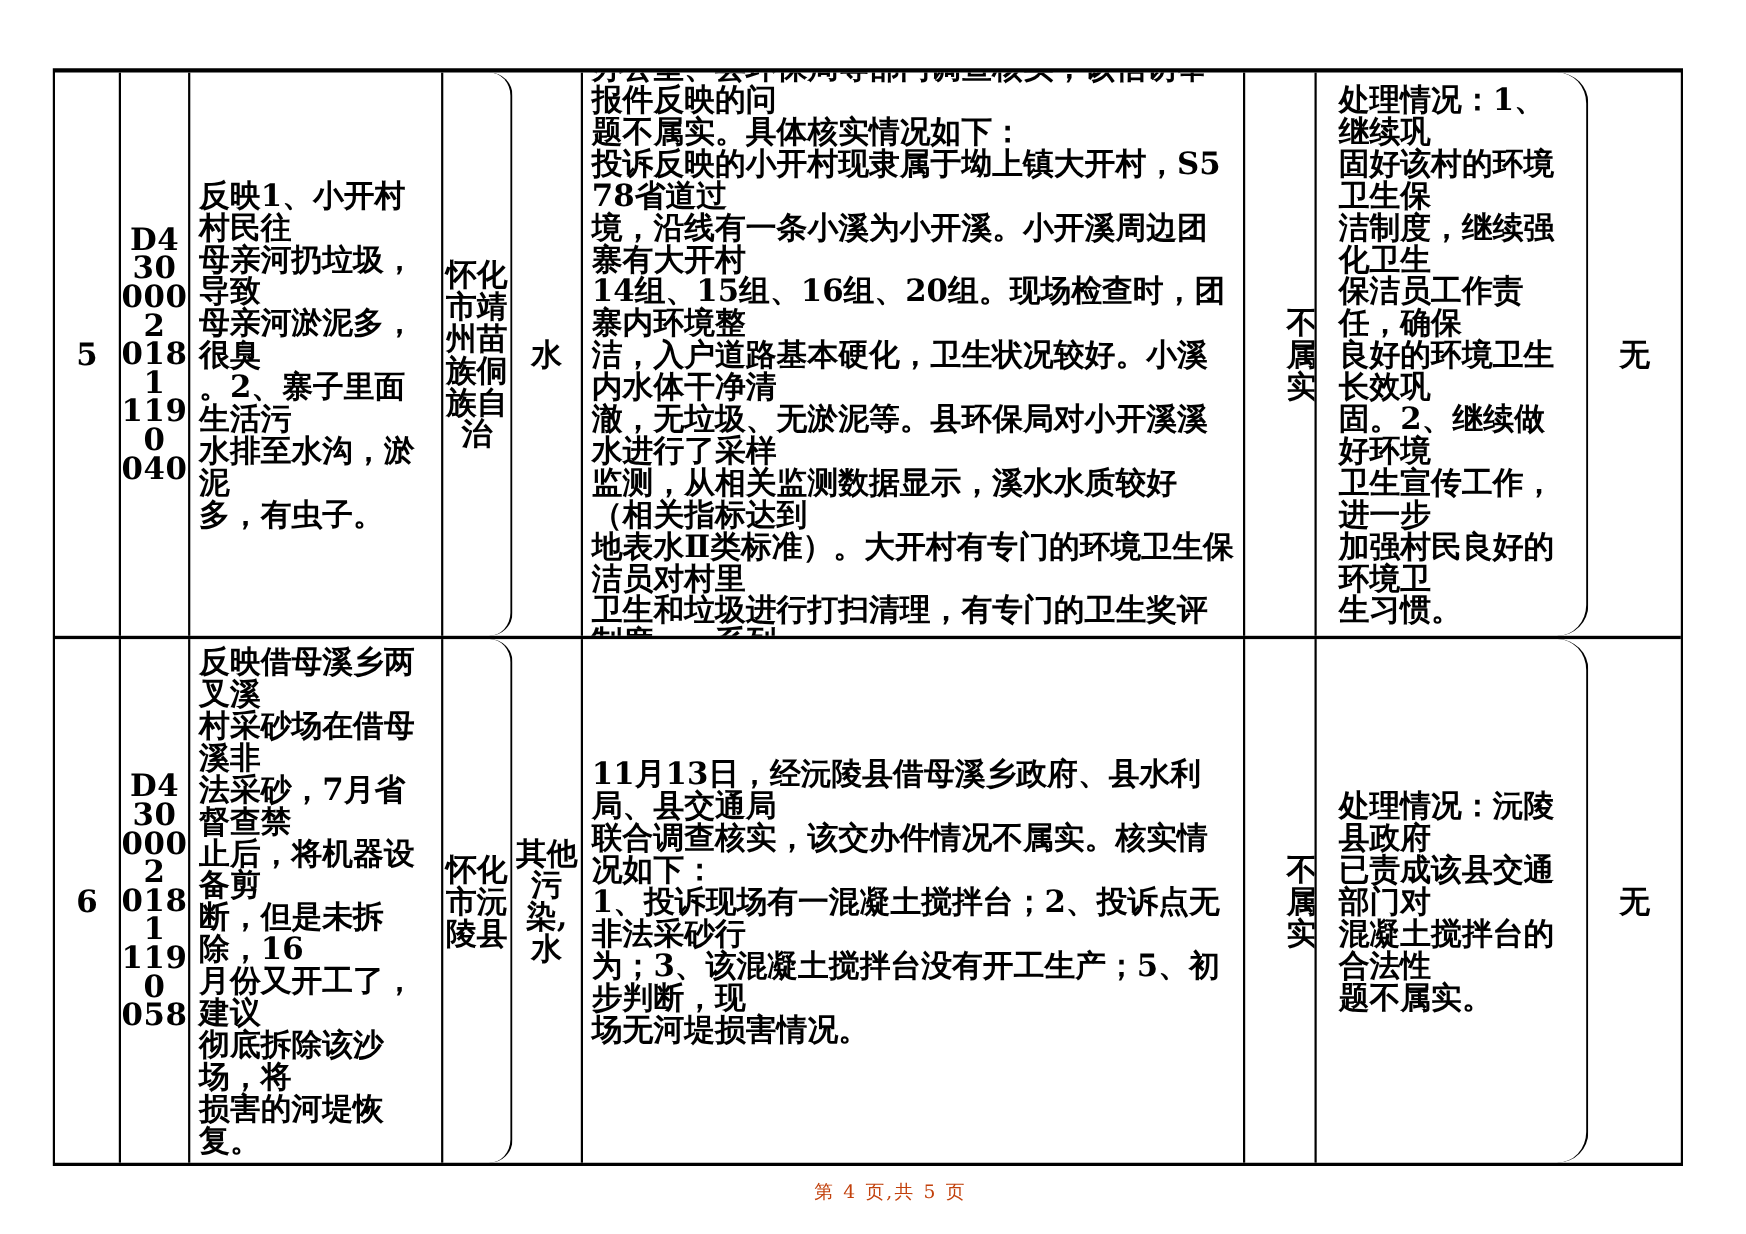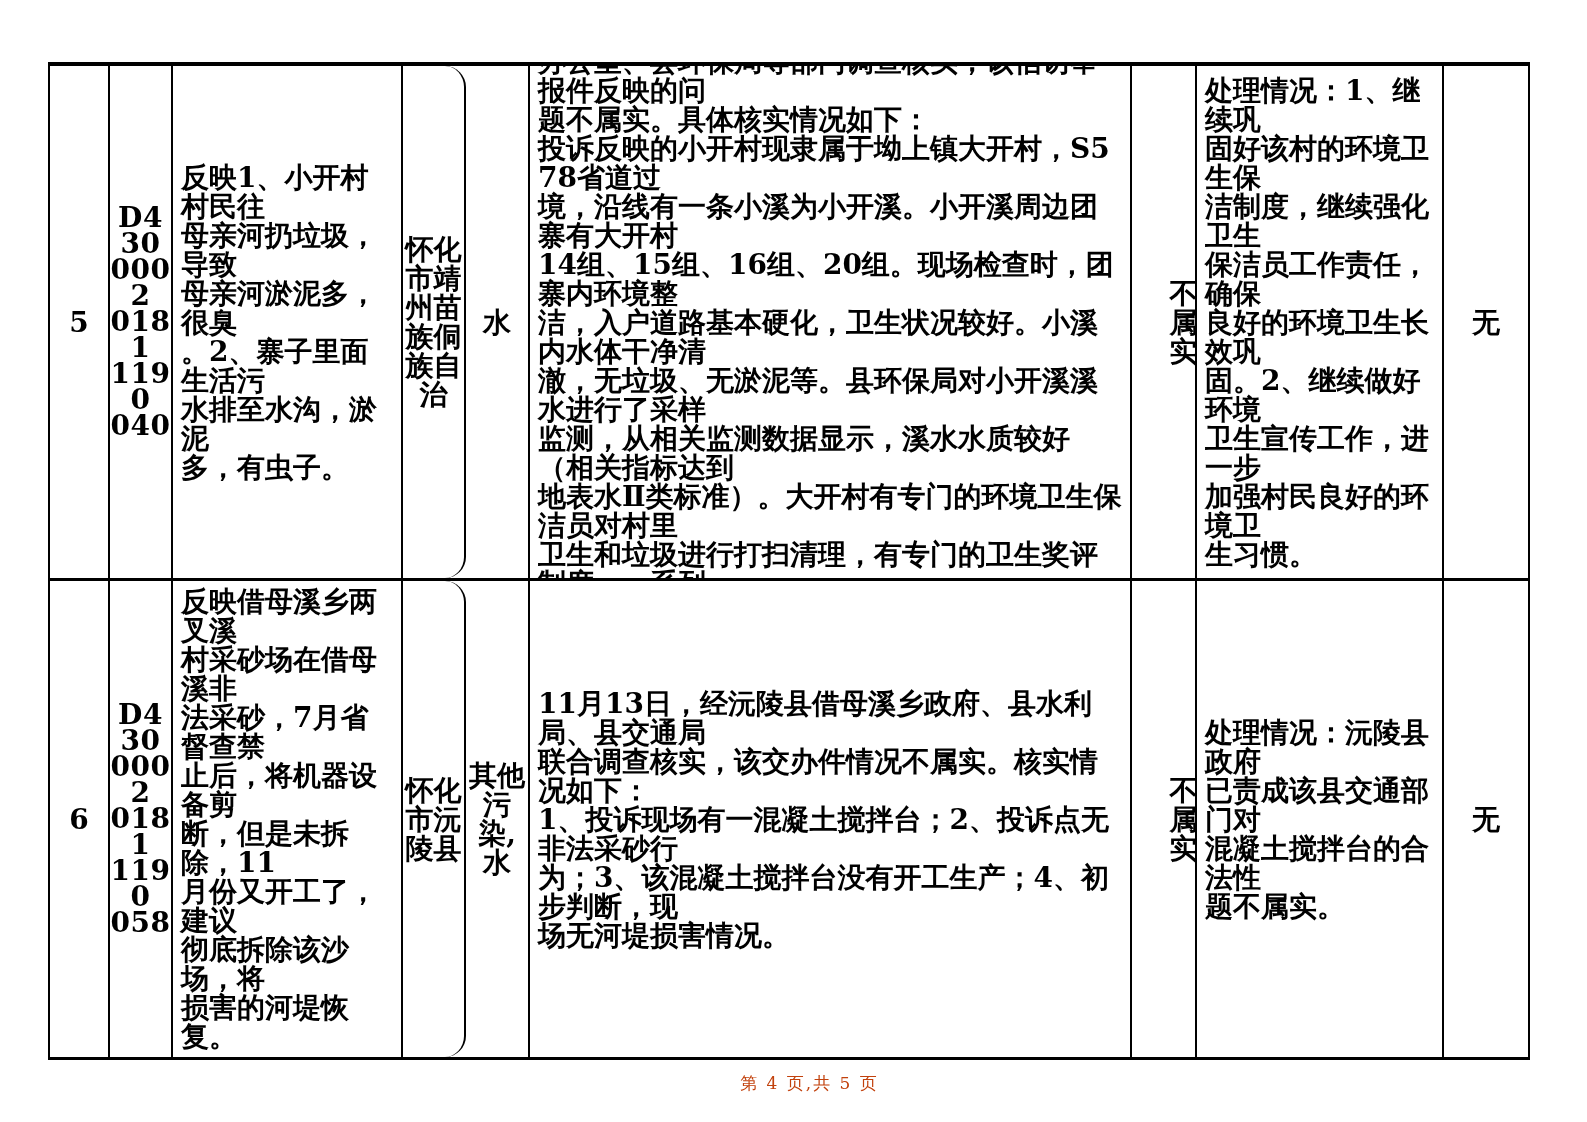--- a/index.html
+++ b/index.html
@@ -37,21 +37,21 @@
     overflow:hidden;
   }
   .cell:last-child { border-right:none; }
   .c-num   { flex:0 0 60px;  }
   .c-id    { flex:0 0 63px;  }
   .c-compl { flex:0 0 230px; justify-content:center; padding:11px 8px; }
   .c-loc   { flex:0 0 63px;border-radius:21px;  }
   .c-type  { flex:0 0 64px;  }
   .c-inv   { flex:0 0 602px; justify-content:flex-start; padding:0 8px; }
   .c-res   { flex:0 0 65px;padding-left:40px;  }
-  .c-hand  { flex:0 0 247px; justify-content:center; padding:0 8px; }
+  .c-hand  { flex:0 0 247px; justify-content:center; padding:0 20px;border-radius:28px; }
   .c-rem   { flex:1 1 auto;  }
   .txt {
     font-size:28px;
     line-height:29px;
     font-weight:bold;
     white-space:pre-wrap;
     word-break:break-all;
   }
   .txt.center { text-align:center; }
   .txt.left   { text-align:left; }
@@ -148,41 +148,41 @@
 0002
 0181
 1190
 058</div>
       </div>
       <div class="cell c-compl">
         <div class="txt left">反映借母溪乡两叉溪
 村采砂场在借母溪非
 法采砂，7月省督查禁
 止后，将机器设备剪
-断，但是未拆除，11
+断，但是未拆除，16
 月份又开工了，建议
 彻底拆除该沙场，将
 损害的河堤恢复。</div>
       </div>
       <div class="cell c-loc">
         <div class="txt center">怀化
 市沅
 陵县</div>
       </div>
       <div class="cell c-type">
         <div class="txt center">其他
 污
 染,
 水</div>
       </div>
       <div class="cell c-inv">
         <div class="txt left">11月13日，经沅陵县借母溪乡政府、县水利局、县交通局
 联合调查核实，该交办件情况不属实。核实情况如下：
 1、投诉现场有一混凝土搅拌台；2、投诉点无非法采砂行
-为；3、该混凝土搅拌台没有开工生产；4、初步判断，现
+为；3、该混凝土搅拌台没有开工生产；5、初步判断，现
 场无河堤损害情况。</div>
       </div>
       <div class="cell c-res">
         <div class="txt center">不属
 实</div>
       </div>
       <div class="cell c-hand">
         <div class="txt left">处理情况：沅陵县政府
 已责成该县交通部门对
 混凝土搅拌台的合法性

